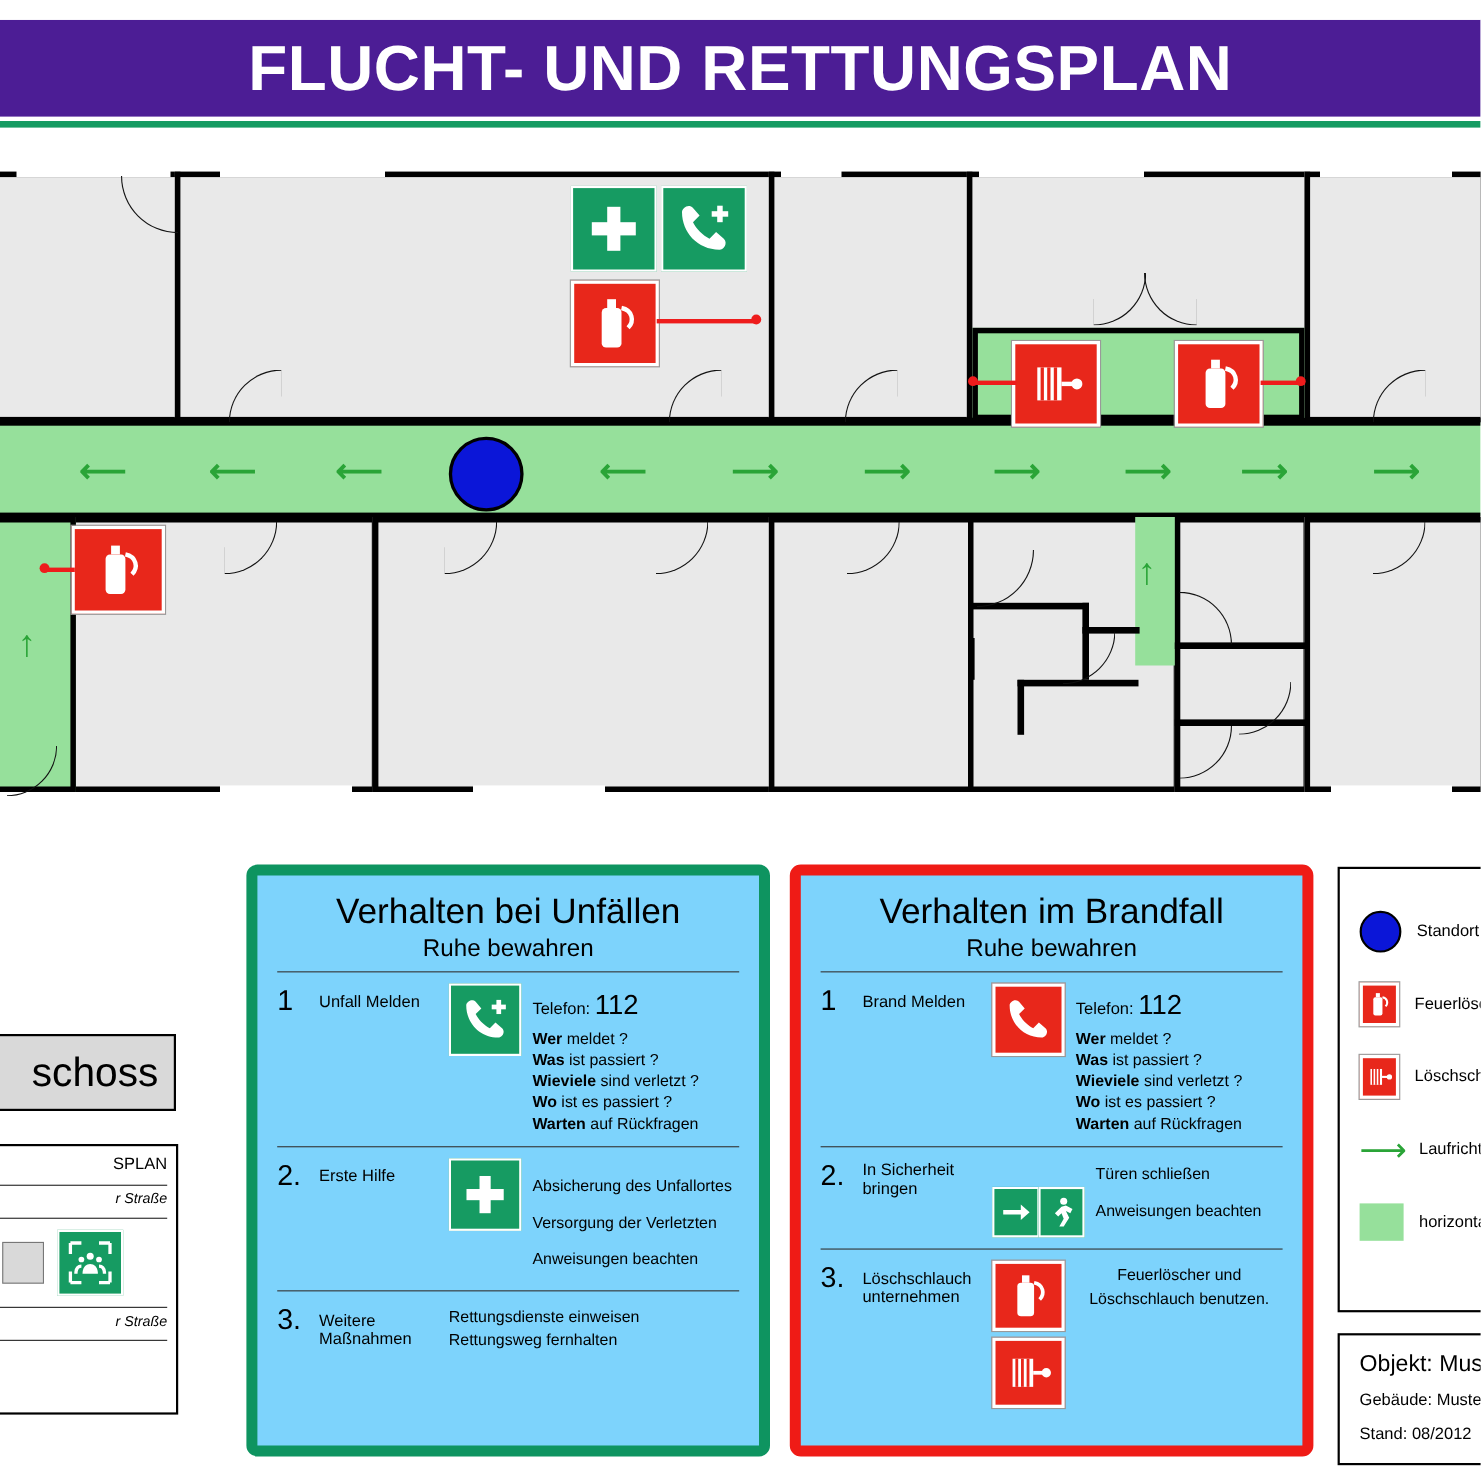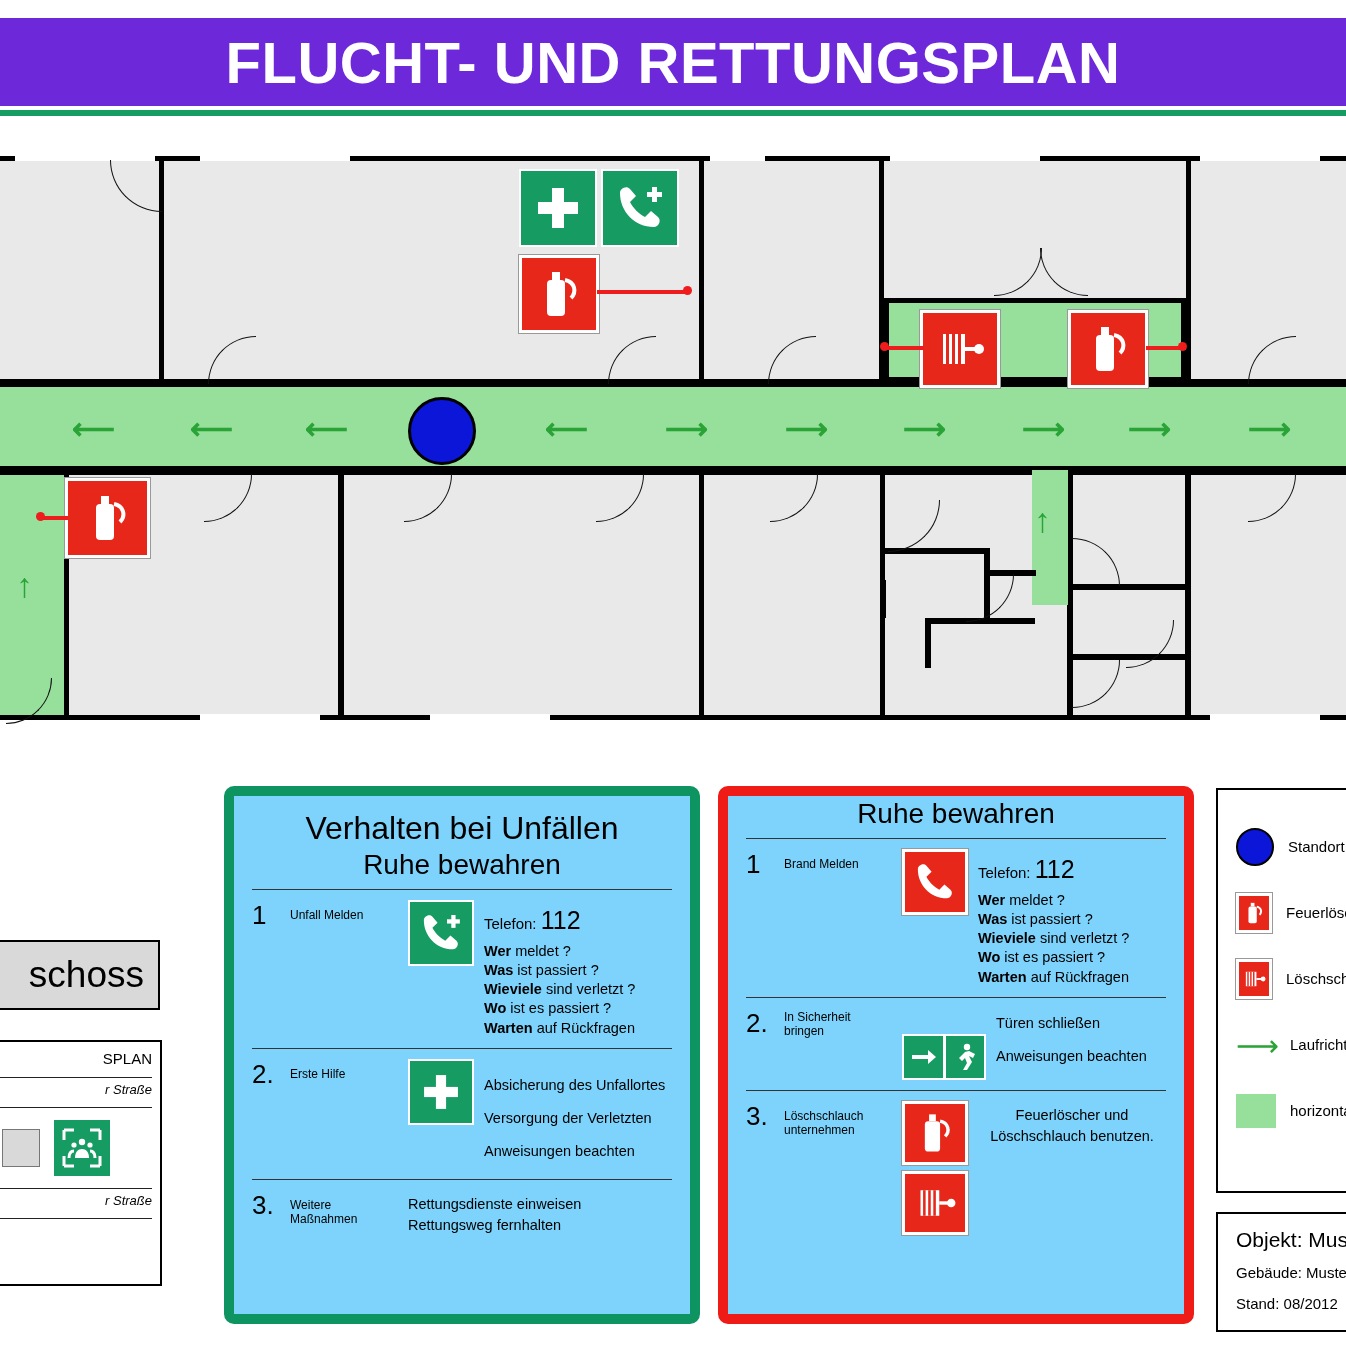--- a/index.html
+++ b/index.html
@@ -1,19 +1,19 @@
 <!DOCTYPE html>
 <html><head>
 <meta charset="utf-8">
 <style>
   html,body{margin:0;padding:0;}
   body{width:1346px;height:1346px;background:#fff;font-family:"Liberation Sans",sans-serif;overflow:hidden;position:relative;}
 
   
-  .header{position:absolute;left:0;top:18px;width:1346px;height:88px;background:#6d28d9;display:flex;align-items:center;justify-content:center;}
+  .header{position:absolute;left:0;top:18px;width:1346px;height:88px;background:#4c1d95;display:flex;align-items:center;justify-content:center;}
   .header .bar-top{position:absolute;left:0;top:-18px;width:1346px;height:18px;background:#fff;}
   .header h1{margin:0;color:#fff;font-size:58px;font-weight:bold;letter-spacing:0.5px;font-family:"Liberation Sans",sans-serif;}
   .header-underline{position:absolute;left:0;top:110px;width:1346px;height:6px;background:#169b62;}
 
   
   .plan{position:absolute;left:0;top:148px;width:1346px;height:590px;}
   .room{position:absolute;background:#e9e9e9;border:5px solid #000;box-sizing:border-box;}
   .corridor{position:absolute;background:#96e09b;box-sizing:border-box;}
   .wall{position:absolute;background:#000;}
   .whitegap{position:absolute;background:#fff;}
@@ -27,25 +27,25 @@
   .sign.green{background:#169b62;border:2px solid #fff;}
   .sign.red{background:#e8271b;border:3px solid #fff;outline:1px solid #999;}
   .redline{position:absolute;background:#ee1c1c;height:4px;}
   .reddot{position:absolute;width:9px;height:9px;border-radius:50%;background:#ee1c1c;}
 
   
   .infobox{position:absolute;background:#7dd3fc;box-sizing:border-box;border-radius:10px;}
   .infobox.green{border:10px solid #0e9460;}
   .infobox.red{border:10px solid #ef1b16;}
   .ib-title{text-align:center;font-size:32px;margin:14px 0 0 0;}
-  .ib-sub{text-align:center;font-size:28px;margin:2px 0 8px 0;}
+  .ib-sub{text-align:center;font-size:22px;margin:2px 0 8px 0;}
   .hr{border-top:1.5px solid #333;margin:4px 18px;}
   .step{display:flex;padding:6px 18px 6px 18px;gap:10px;align-items:flex-start;}
   .stepnum{font-size:26px;min-width:28px;}
-  .steplabel{font-size:12px;padding-top:8px;width:108px;}
+  .steplabel{font-size:15px;padding-top:8px;width:108px;}
   .stepicons{display:flex;flex-direction:column;align-items:center;gap:6px;}
   .steptext{font-size:14.5px;line-height:1.32;flex:1;padding-top:4px;}
   .tel{font-size:15px;margin-bottom:5px;}
   .telnum{font-size:25px;}
 
   
   .legend{position:absolute;background:#fff;border:2px solid #000;box-sizing:border-box;}
   .legrow{display:flex;align-items:center;gap:14px;height:66px;padding-left:18px;}
   .legtext{font-size:15px;line-height:1.2;}
 
@@ -287,20 +287,21 @@
     <div class="stepnum">3.</div>
     <div class="steplabel">Weitere Maßnahmen</div>
     <div class="steptext" style="line-height:1.45;">
       <div>Rettungsdienste einweisen</div>
       <div>Rettungsweg fernhalten</div>
     </div>
   </div>
 </div>
 
 <div class="infobox red" style="left:718px;top:786px;width:476px;height:538px;">
+  <div class="ib-title">Verhalten im Brandfall</div>
   <div class="ib-sub">Ruhe bewahren</div>
   <div class="hr"></div>
 
   <div class="step">
     <div class="stepnum">1</div>
     <div class="steplabel">Brand Melden</div>
     <div class="stepicons">
       <div class="sign red" style="position:relative;width:66px;height:66px;">
         <svg width="48" height="44" viewBox="0 0 56 50">
           <path d="M8 10c0-4 6-8 10-4l6 7-6 6c3 6 9 12 15 15l6-6 7 6c4 4 0 10-4 10C22 44 8 28 8 10z" fill="#fff"></path>

